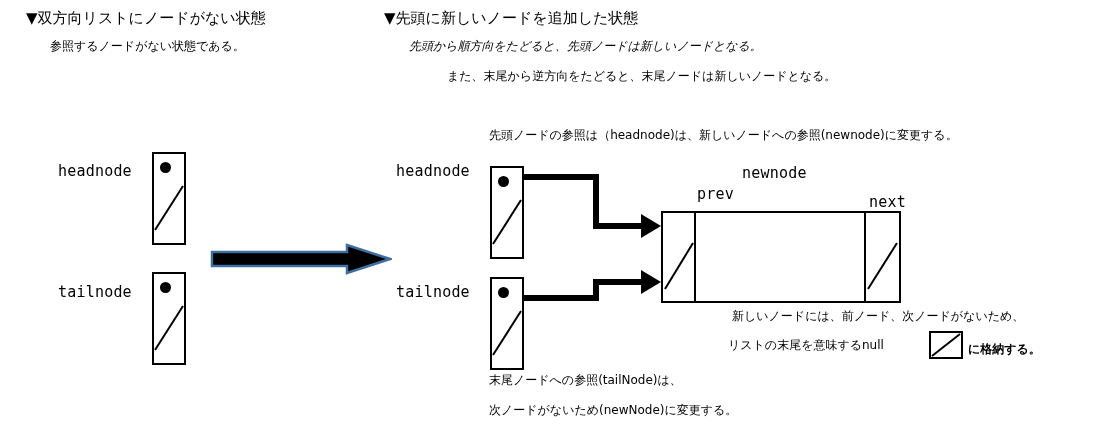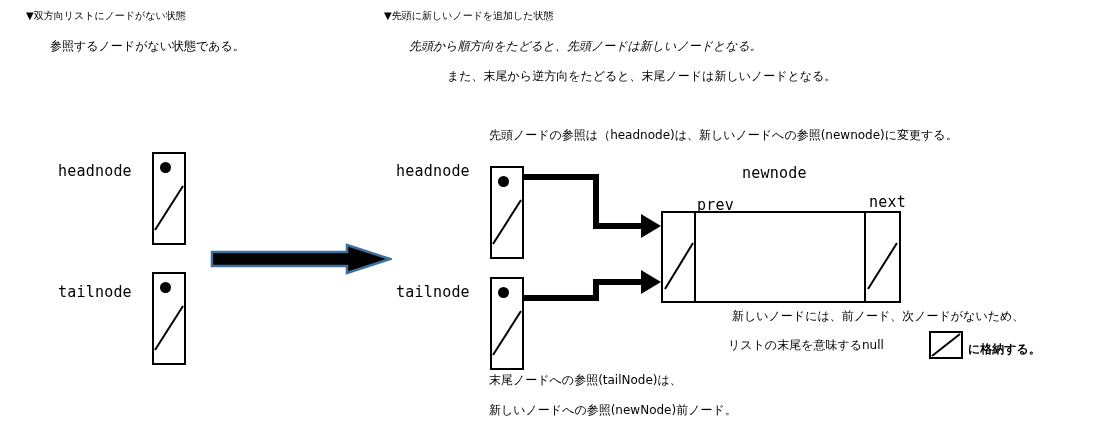--- a/index.html
+++ b/index.html
@@ -4,21 +4,21 @@
 <style>
   html,body{margin:0;padding:0;}
   body{
     width:1113px;height:430px;background:#ffffff;position:relative;
     font-family:"DejaVu Sans","Liberation Sans",sans-serif;
     color:#000000;overflow:hidden;
   }
   .abs{position:absolute;}
   .jp{font-family:"DejaVu Sans","Liberation Sans",sans-serif;font-size:12px;white-space:nowrap;line-height:1;}
   .mono{font-family:"DejaVu Sans Mono","Liberation Mono",monospace;font-size:15px;white-space:nowrap;line-height:1;letter-spacing:0.2px;}
-  .heading{font-size:10px;}
+  .heading{font-size:15px;}
   
   .nodebox{position:absolute;border:2px solid #000;background:#fff;box-sizing:border-box;}
   .dot{position:absolute;width:11px;height:11px;border-radius:50%;background:#000;}
   .slashbox{position:absolute;overflow:hidden;}
   .slashbox svg{display:block;}
   
   .layer{position:absolute;left:0;top:0;width:1113px;height:430px;pointer-events:none;}
   .nullglyph{position:absolute;border:2px solid #000;box-sizing:border-box;background:#fff;}
 </style>
 </head>
@@ -88,21 +88,21 @@
     <polygon points="641,214 661,226 641,238" fill="#000000"></polygon>
   </g>
 
   <g>
     <path d="M 522 298 L 596 298 L 596 282 L 645 282" fill="none" stroke="#000000" stroke-width="6" stroke-linejoin="miter" stroke-linecap="butt"></path>
     <polygon points="641,270 661,282 641,294" fill="#000000"></polygon>
   </g>
 </svg>
 
 <div class="abs mono" style="left:697px;top:166px;margin-left:45px;">newnode</div>
-<div class="abs mono" style="left:697px;top:198px;">prev</div>
+<div class="abs mono" style="left:697px;top:187px;">prev</div>
 <div class="abs mono" style="left:869px;top:195px;">next</div>
 
 <div class="nodebox" style="left:661px;top:211px;width:240px;height:92px;">
 
   <div class="abs" style="left:31px;top:-2px;width:2px;height:92px;background:#000;"></div>
 
   <div class="abs" style="left:201px;top:-2px;width:2px;height:92px;background:#000;"></div>
 
   <div class="slashbox" style="left:0px;top:28px;width:32px;height:50px;">
     <svg width="32" height="50" viewBox="0 0 32 50">
@@ -120,13 +120,13 @@
 <div class="abs jp" style="left:732px;top:310px;">新しいノードには、前ノード、次ノードがないため、</div>
 <div class="abs jp" style="left:728px;top:339px;">リストの末尾を意味するnull</div>
 <div class="nullglyph" style="left:929px;top:331px;width:34px;height:28px;">
   <svg width="30" height="24" viewBox="0 0 30 24" style="display:block;">
       <line x1="1" y1="23" x2="29" y2="1" stroke="#000" stroke-width="2"></line>
     </svg>
 </div>
 <div class="abs jp" style="left:968px;top:343px;font-weight:bold;">に格納する。</div>
 
 <div class="abs jp" style="left:489px;top:374px;">末尾ノードへの参照(tailNode)は、</div>
-<div class="abs jp" style="left:489px;top:404px;">新しいノードへの参照(newNode)前ノード。</div>
+<div class="abs jp" style="left:489px;top:404px;">次ノードがないため(newNode)に変更する。</div>
 
 </body></html>

